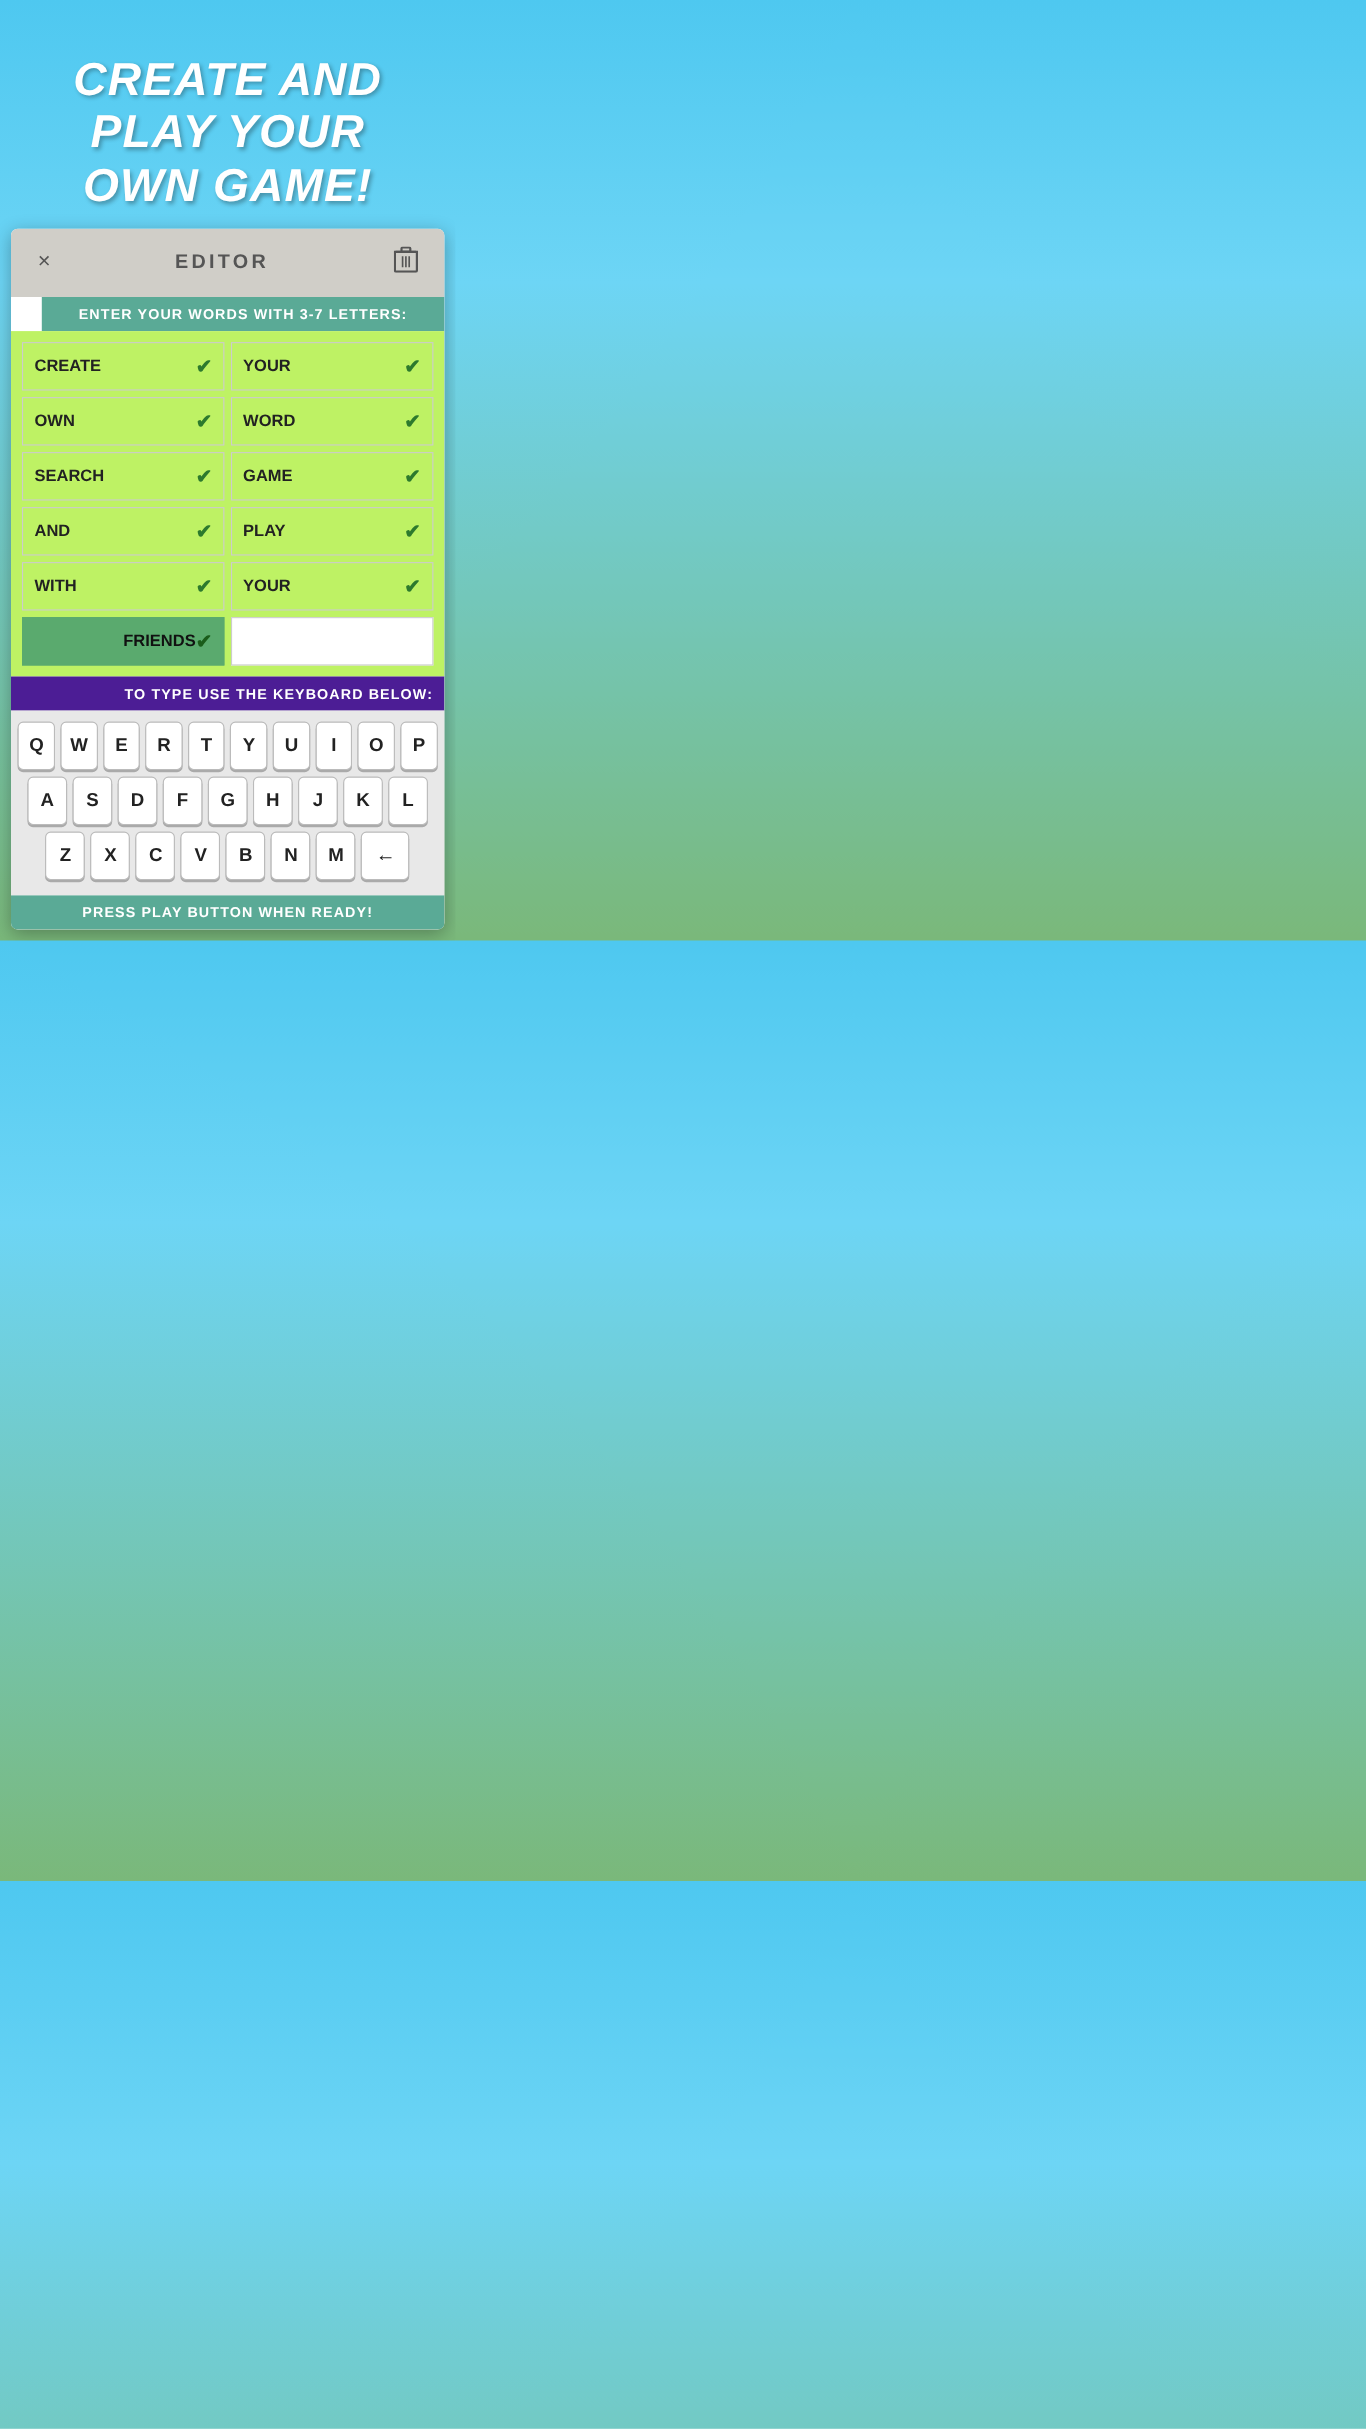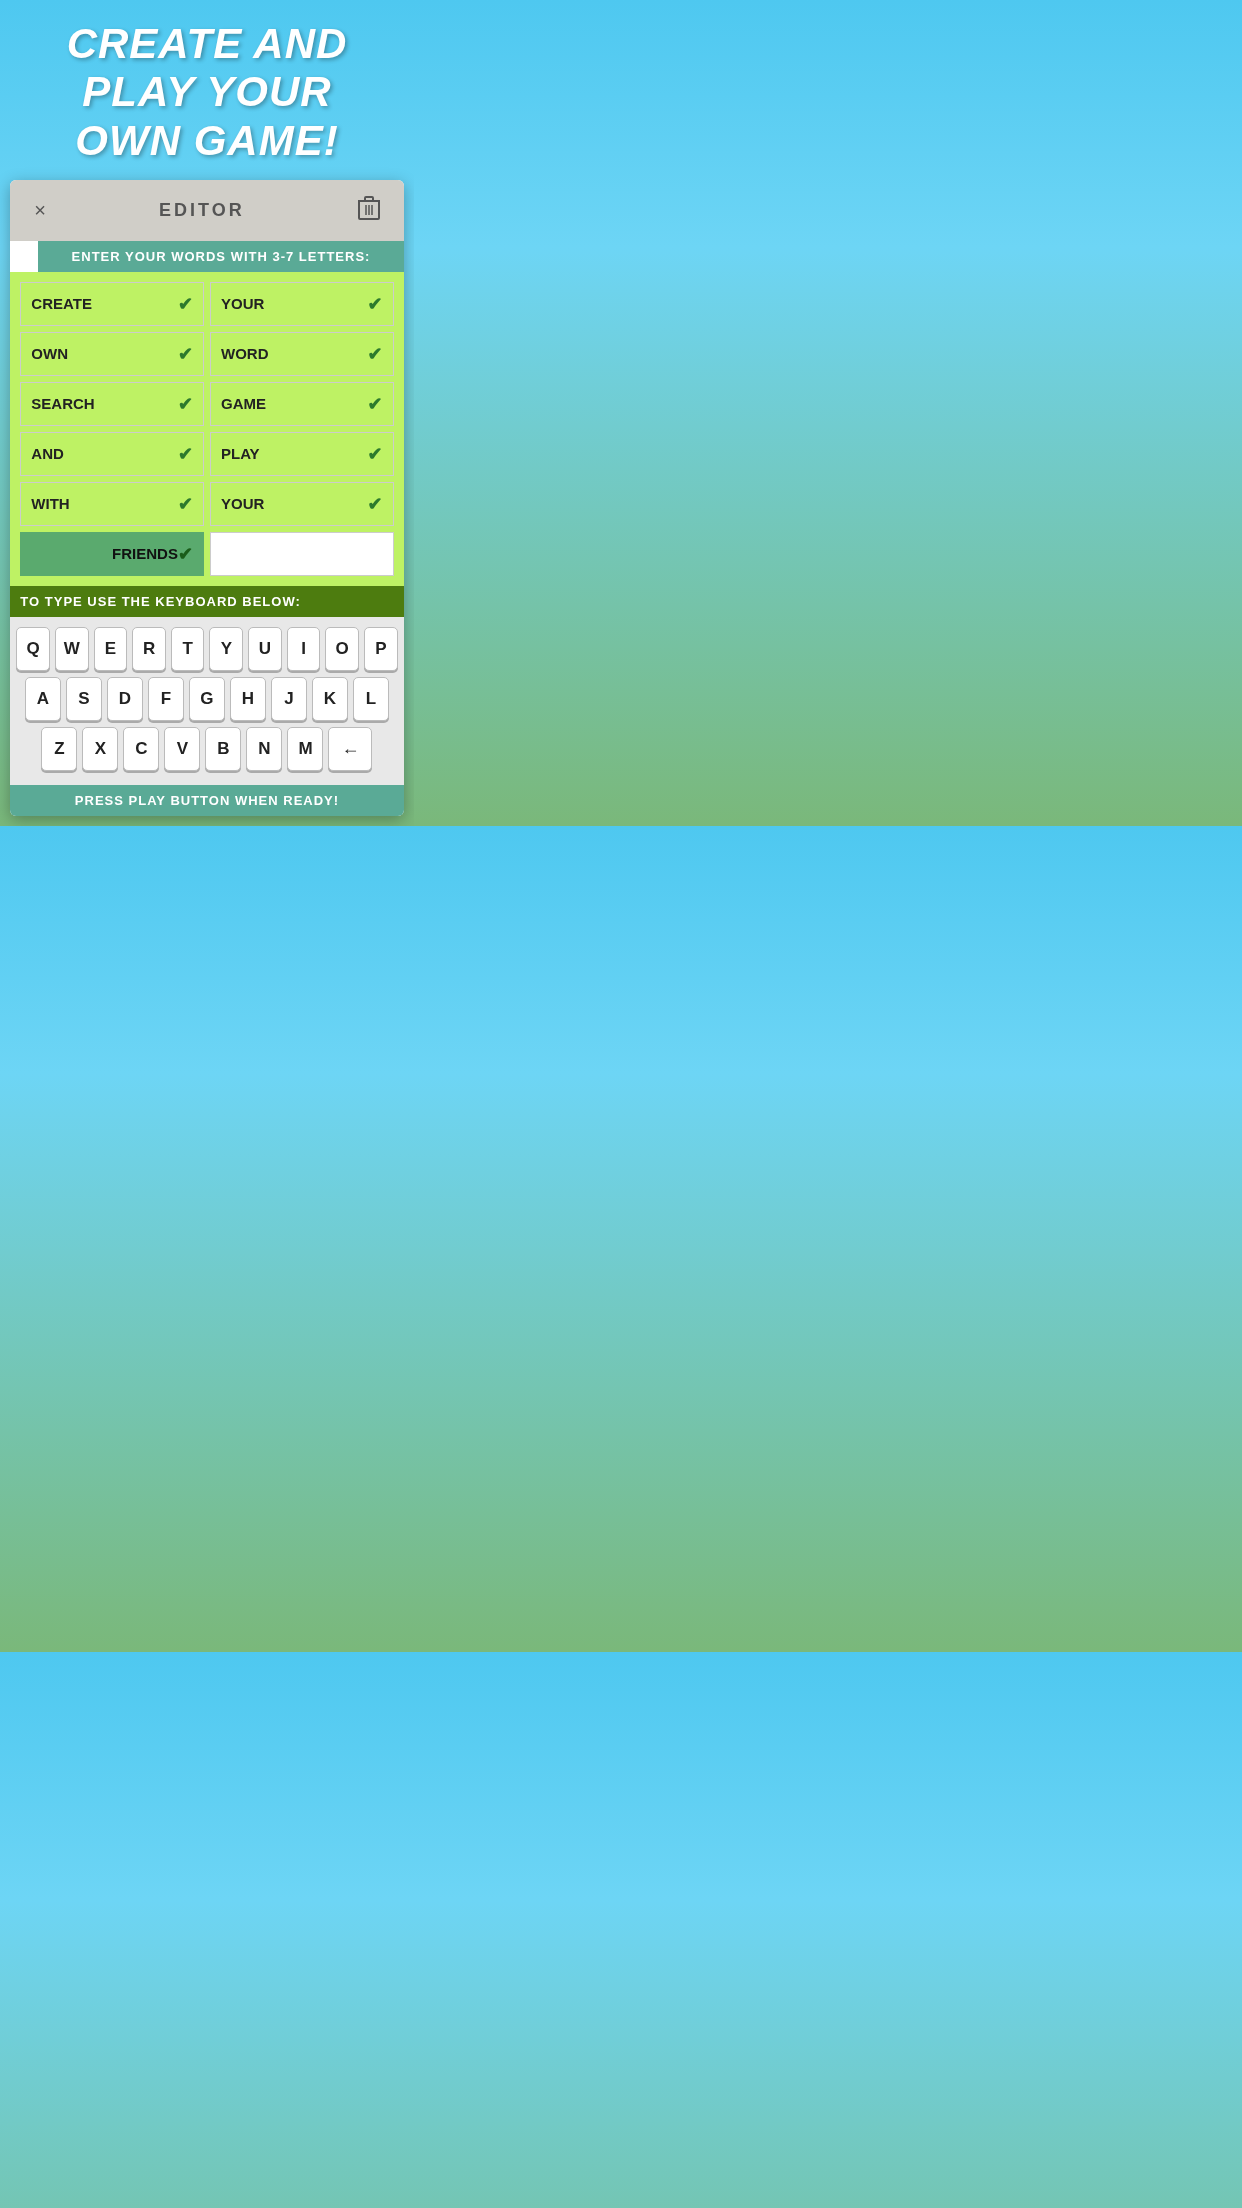--- a/index.html
+++ b/index.html
@@ -18,20 +18,21 @@
     .hero-title {
       color: white;
       font-size: 42px;
       font-weight: 900;
       text-align: center;
       padding: 20px 30px 15px;
       line-height: 1.15;
       text-shadow: 2px 2px 4px rgba(0,0,0,0.3);
       font-style: italic;
       letter-spacing: 1px;
+      margin-top: 28px;
     }
 
     .editor-container {
       width: 95%;
       background: white;
       border-radius: 6px;
       overflow: hidden;
       box-shadow: 0 4px 16px rgba(0,0,0,0.3);
       margin-bottom: 10px;
     }
@@ -106,23 +107,23 @@
       color: #2d7a2d;
       font-size: 18px;
       font-weight: bold;
     }
 
     .word-cell.active .checkmark {
       color: #1a5c1a;
     }
 
     .keyboard-hint {
-      background: #4d7c0f;
-      color: white;
-      text-align: left;
+      background: #4c1d95;
+      color: white;
+      text-align: right;
       padding: 8px 10px;
       font-size: 13px;
       font-weight: bold;
       letter-spacing: 1px;
     }
 
     .keyboard-area {
       background: #e8e8e8;
       padding: 10px 6px 8px;
     }

